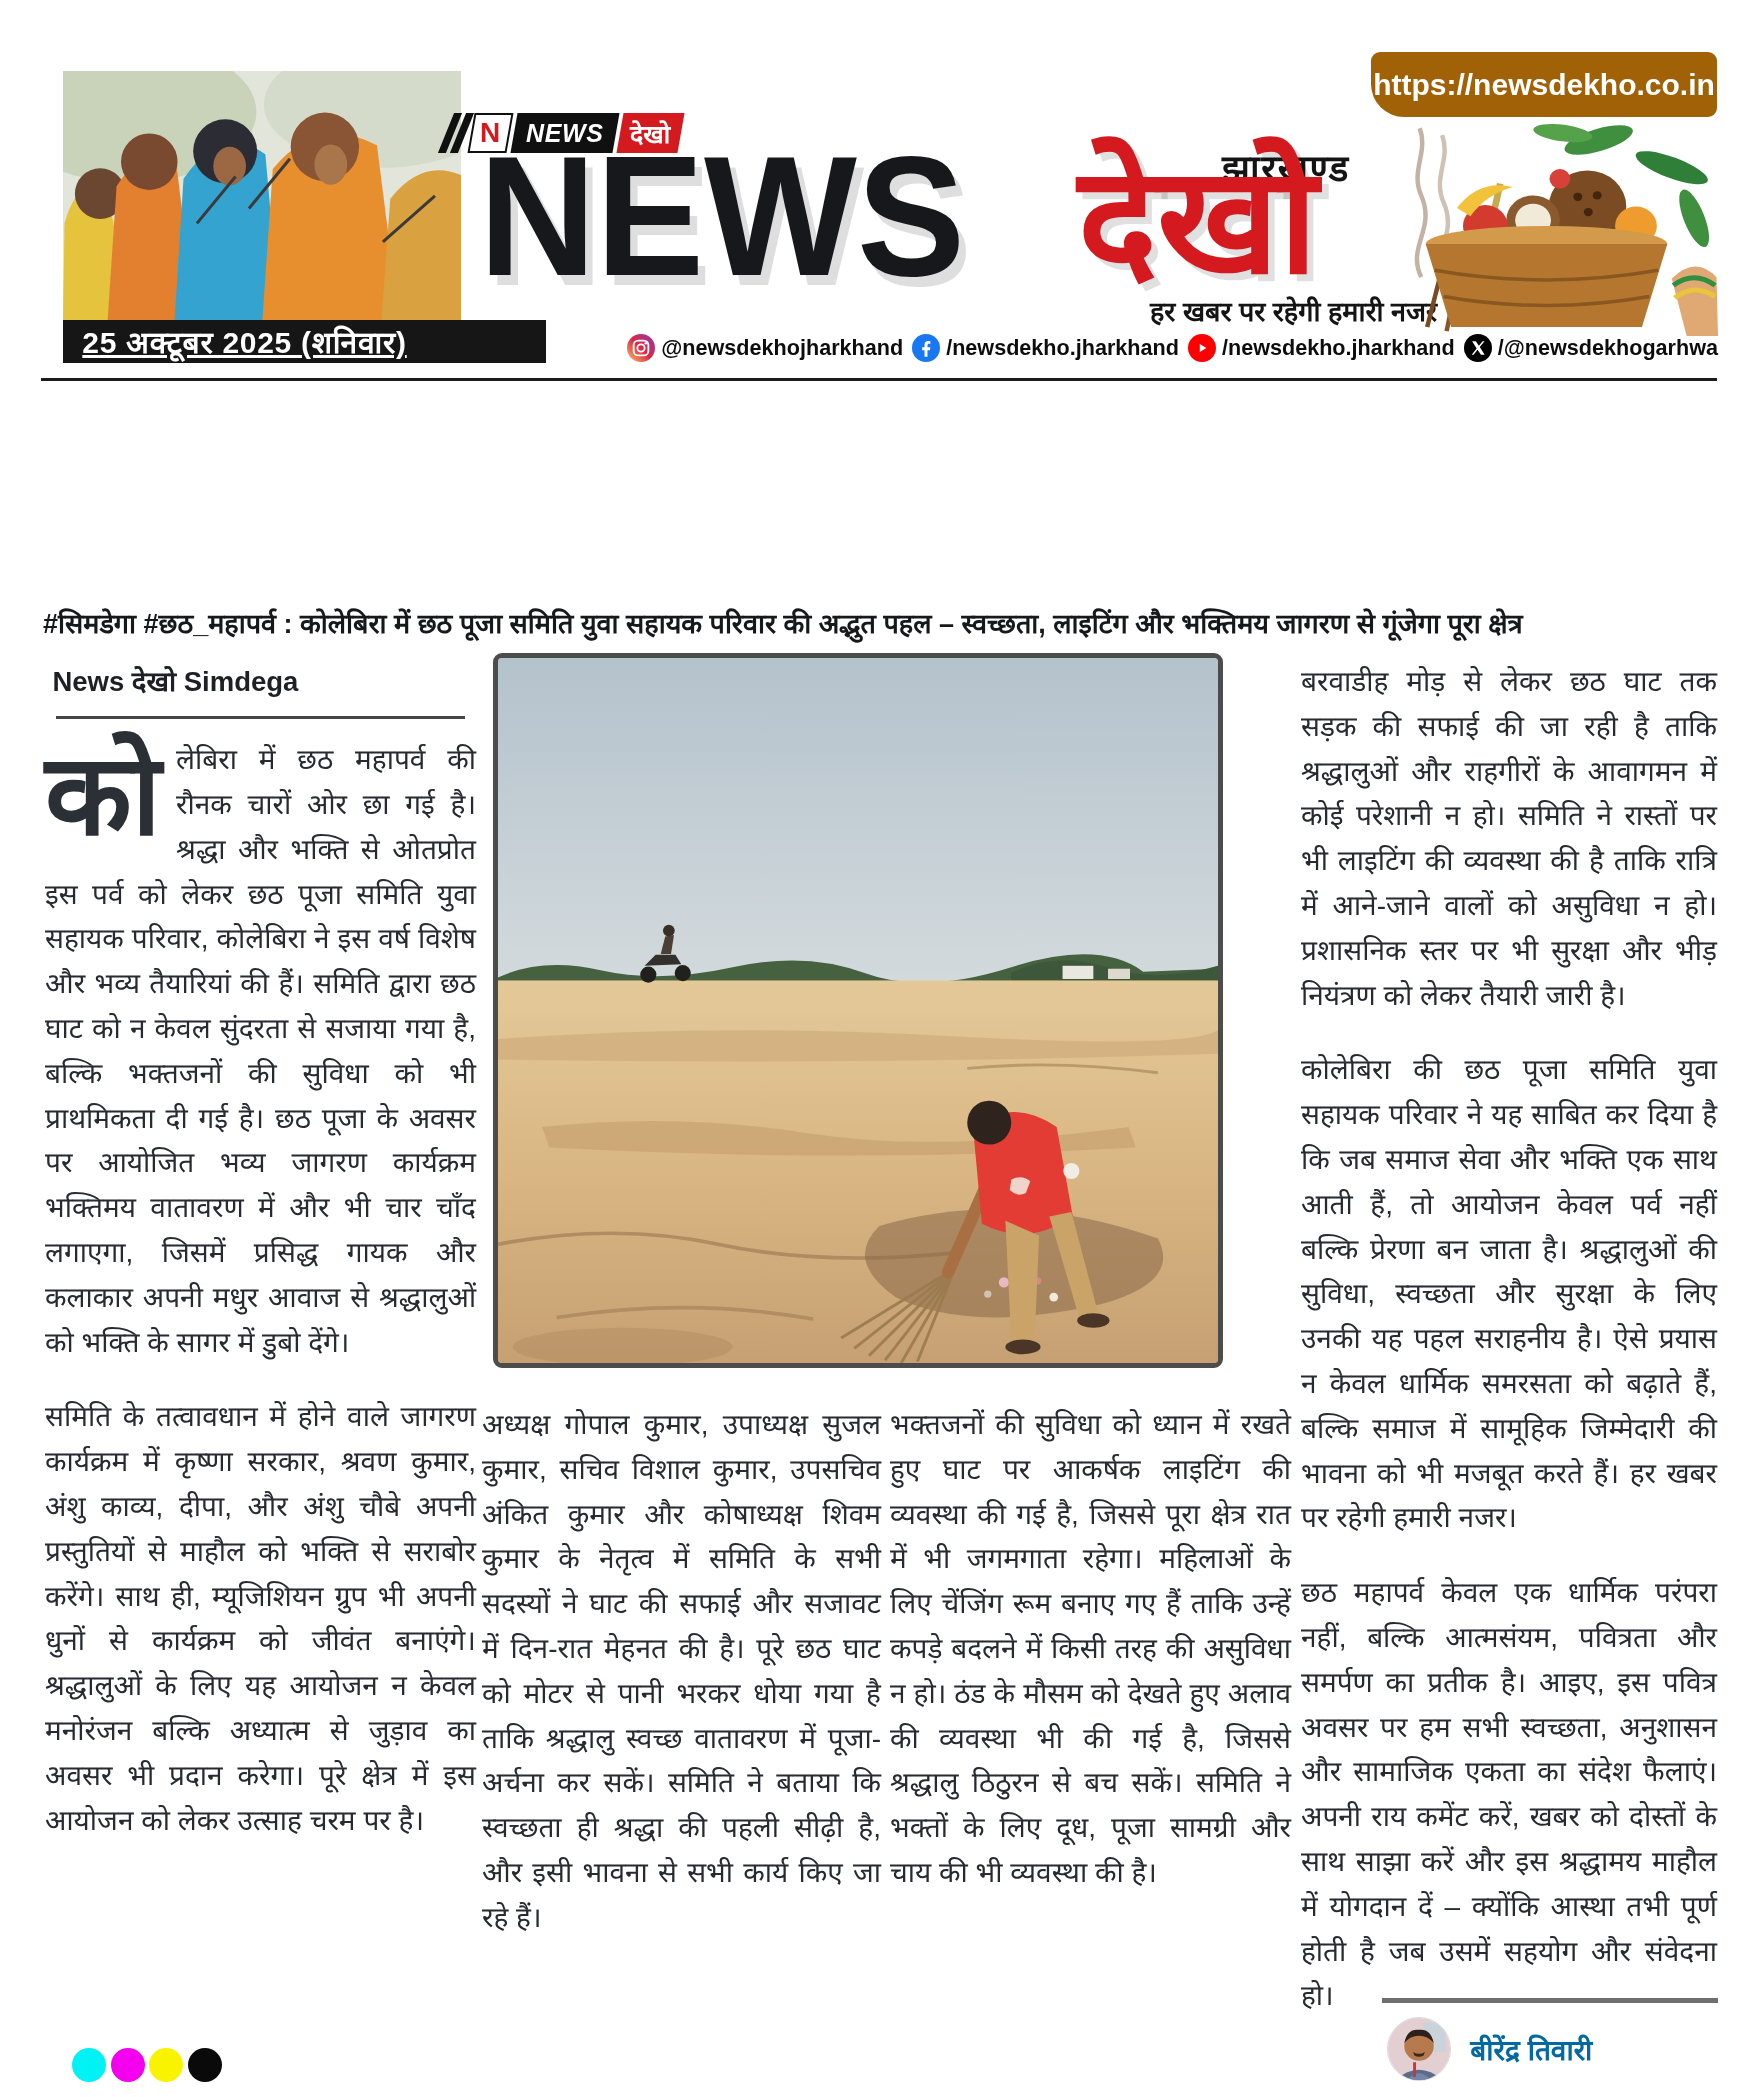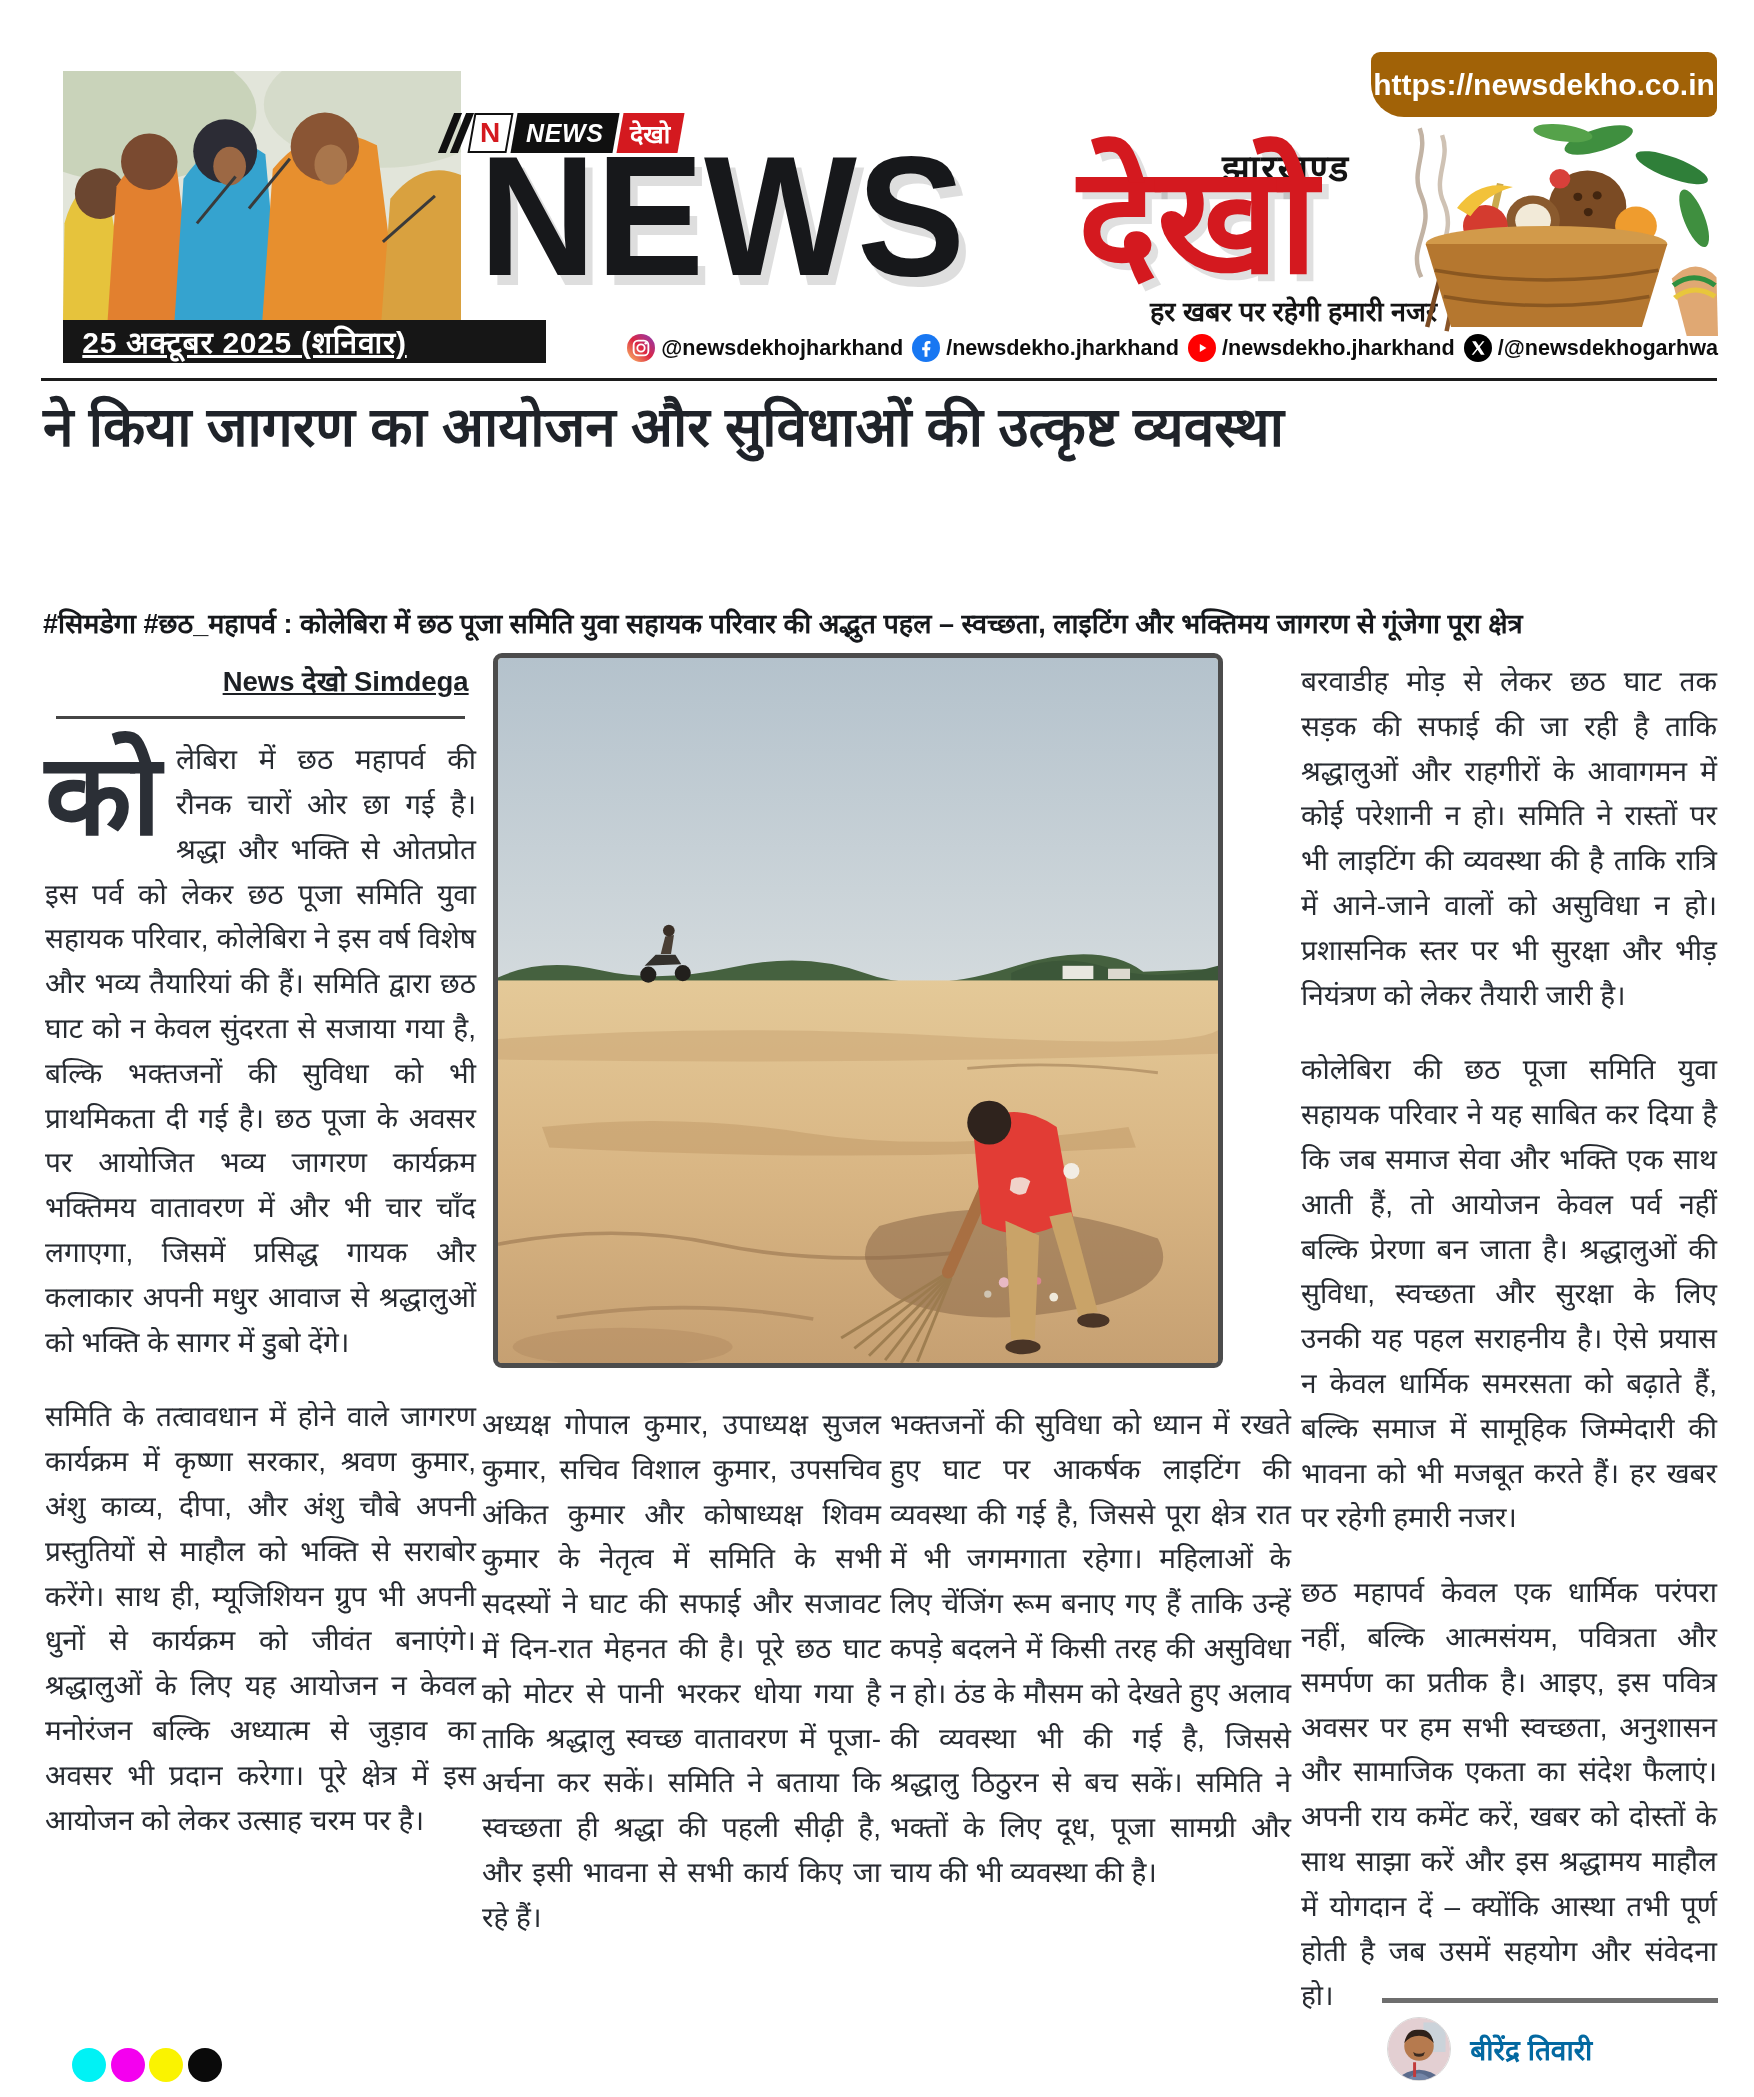--- a/index.html
+++ b/index.html
@@ -54,21 +54,21 @@
   .subheadline{position:absolute;left:43px;top:604px;width:1674px;font-size:27px;font-weight:700;color:#16181b;}
 
   
   .col{position:absolute;text-align:justify;font-size:28px;line-height:1.6;color:#272b31;}
   .col p{margin:0 0 30px 0;}
   #col1{left:45px;top:660px;width:431px;}
   #col2{left:482px;top:1403px;width:399px;}
   #col3{left:890px;top:1403px;width:401px;}
   #col4{left:1301px;top:660px;width:416px;}
 
-  .byline{text-align:right;font-size:27.5px;font-weight:800;color:#1d2024;margin:0 7.4px;text-decoration:underline;}
+  .byline{text-align:left;font-size:27.5px;font-weight:800;color:#1d2024;margin:0 7.4px;}
   .byline-rule{height:3px;background:#454545;margin:12px 11px 19.3px 11px;}
 
   .dropcap{float:left;font-size:113px;line-height:.82;font-weight:700;color:#2b2f36;
            padding:10.4px 15px 4.5px 0;}
 
   
   .photo-frame{position:absolute;left:493px;top:653px;width:730px;height:715px;border:5.2px solid #4c4c4c;
                border-radius:9px;overflow:hidden;box-sizing:border-box;background:#d8c49a;}
   .photo-frame svg{width:100%;height:100%;display:block;}
 
@@ -208,21 +208,20 @@
         <circle cx="19" cy="19" r="19" fill="#000"></circle>
         <path d="M11 10 h5 l4.2 6 5-6 h2.6 l-6.4 7.6 L28 28 h-5 l-4.6-6.5 L13 28 h-2.6 l6.8-8.2 Z" fill="#fff"></path>
       </svg>
       <span class="txt">/@newsdekhogarhwa</span>
     </span>
   </div>
 
   <div class="header-rule"></div>
 
   <div class="headline">
-    <div>ने किया जागरण का आयोजन और सुविधाओं की उत्कृष्ट व्यवस्था</div>
   </div>
   <div class="subheadline">#सिमडेगा #छठ_महापर्व : कोलेबिरा में छठ पूजा समिति युवा सहायक परिवार की अद्भुत पहल – स्वच्छता, लाइटिंग और भक्तिमय जागरण से गूंजेगा पूरा क्षेत्र</div>
 
   <div class="col" id="col1">
     <div class="byline">News देखो Simdega</div>
     <div class="byline-rule"></div>
     <p><span class="dropcap">को</span><span>लेबिरा में छठ महापर्व की रौनक चारों ओर छा गई है। श्रद्धा और भक्ति से ओतप्रोत इस पर्व को लेकर छठ पूजा समिति युवा सहायक परिवार, कोलेबिरा ने इस वर्ष विशेष और भव्य तैयारियां की हैं। समिति द्वारा छठ घाट को न केवल सुंदरता से सजाया गया है, बल्कि भक्तजनों की सुविधा को भी प्राथमिकता दी गई है। छठ पूजा के अवसर पर आयोजित भव्य जागरण कार्यक्रम भक्तिमय वातावरण में और भी चार चाँद लगाएगा, जिसमें प्रसिद्ध गायक और कलाकार अपनी मधुर आवाज से श्रद्धालुओं को भक्ति के सागर में डुबो देंगे।</span></p>
     <p>समिति के तत्वावधान में होने वाले जागरण कार्यक्रम में कृष्णा सरकार, श्रवण कुमार, अंशु काव्य, दीपा, और अंशु चौबे अपनी प्रस्तुतियों से माहौल को भक्ति से सराबोर करेंगे। साथ ही, म्यूजिशियन ग्रुप भी अपनी धुनों से कार्यक्रम को जीवंत बनाएंगे। श्रद्धालुओं के लिए यह आयोजन न केवल मनोरंजन बल्कि अध्यात्म से जुड़ाव का अवसर भी प्रदान करेगा। पूरे क्षेत्र में इस आयोजन को लेकर उत्साह चरम पर है।</p>
   </div>
 

